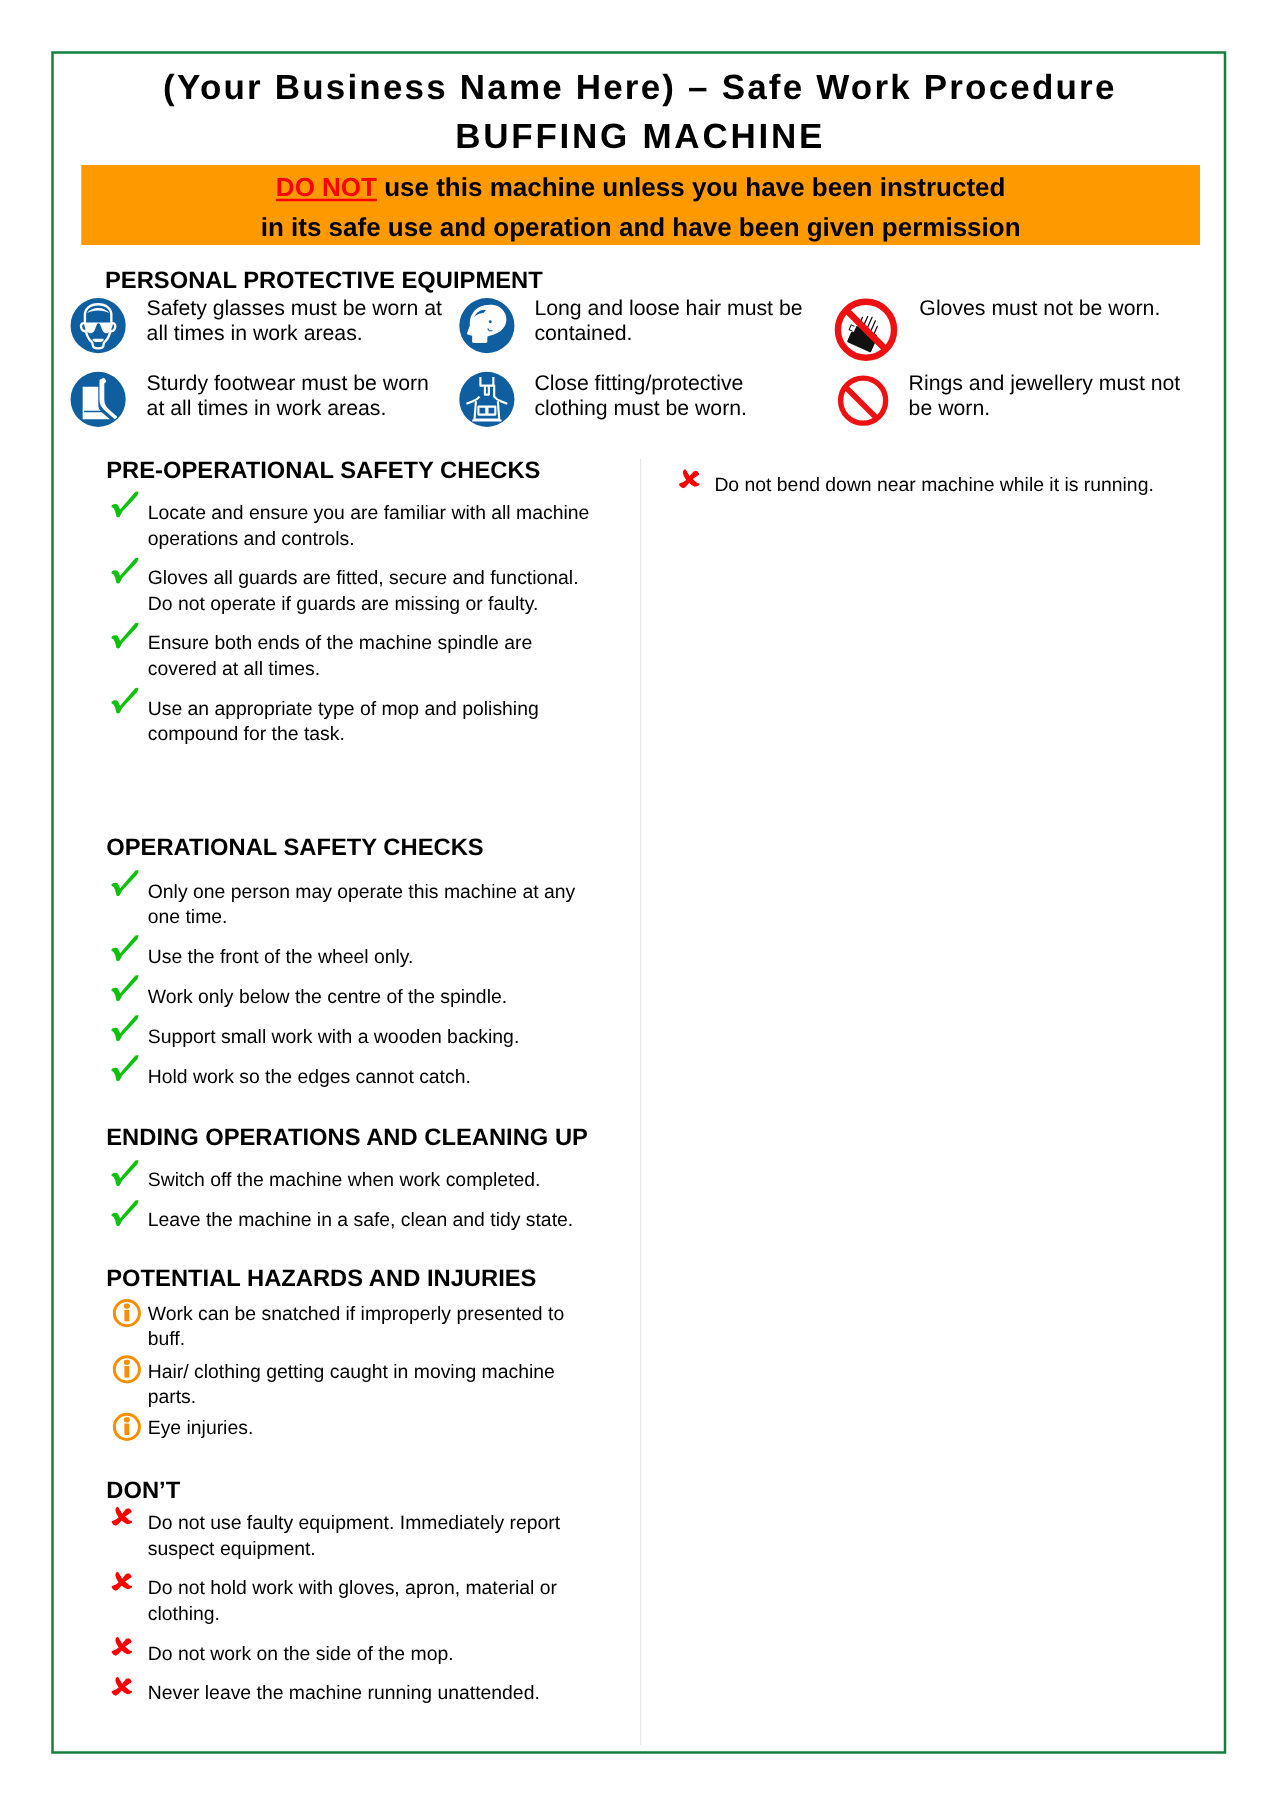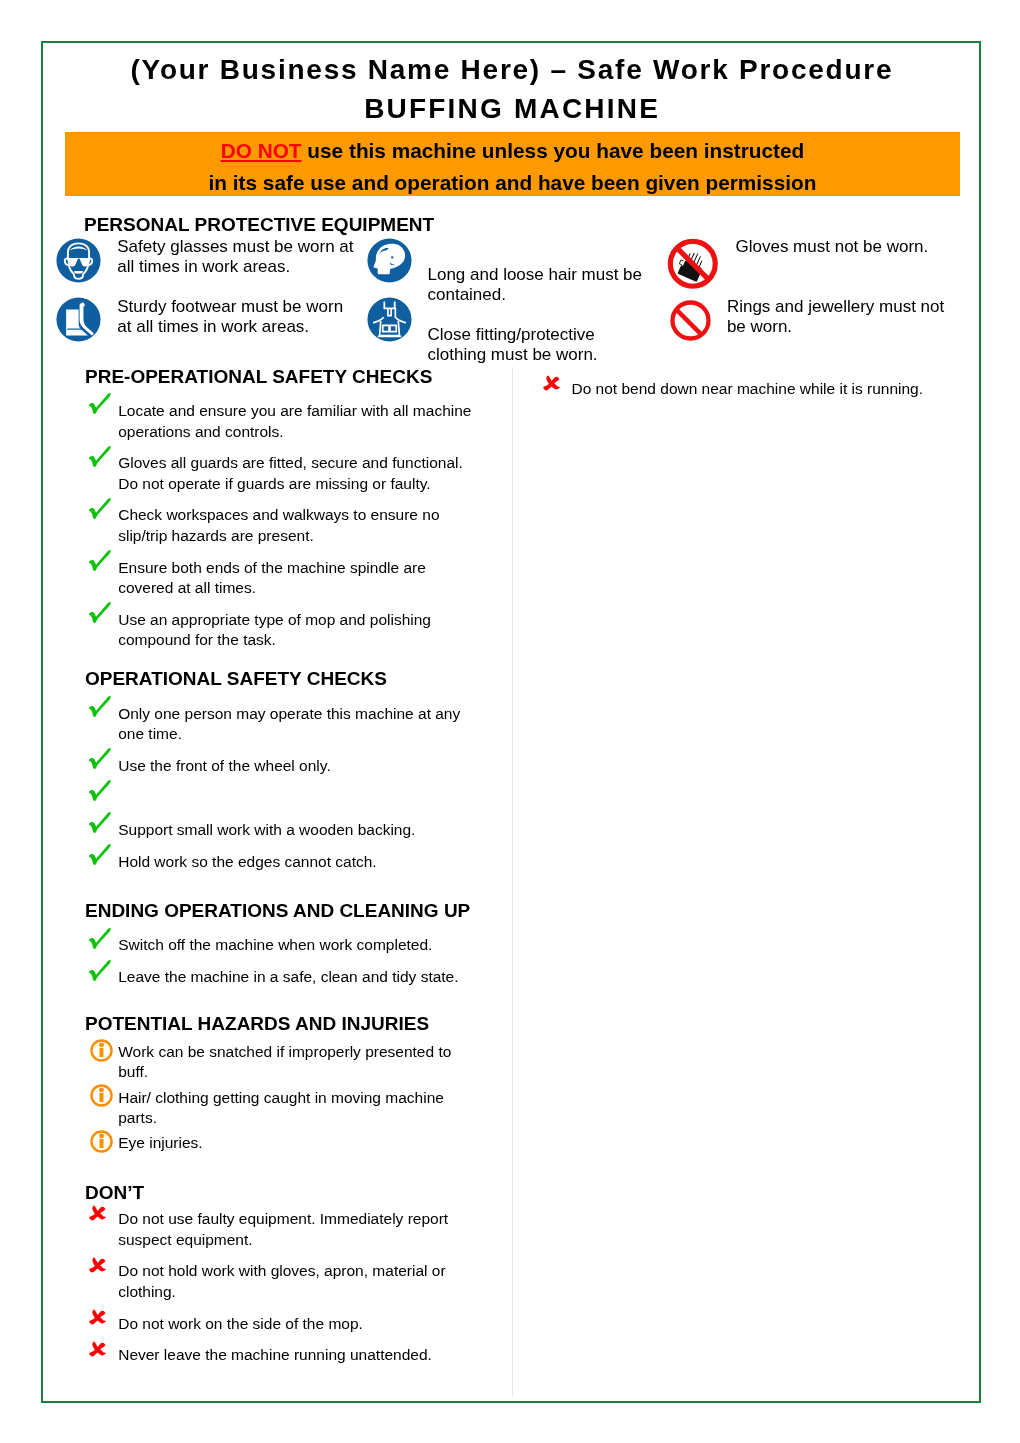--- a/index.html
+++ b/index.html
@@ -42,21 +42,21 @@
   .ppe-cell .tx { position:absolute; font-size:17px; line-height:20px; color:#000; }
   .ppe-cell-0 { left:12.9px; }
   .ppe-cell-1 { left:324px; }
   .ppe-cell-2 { left:624.3px; }
   .ppe-cell-0 .ic { top:0.4px; }
   .ppe-row-1 .ppe-cell-0 .ic { top:-0.1px; left:-0.2px; }
   .ppe-cell-1 .ic { top:0.5px; }
   .ppe-cell-2 .ic { top:0.4px; }
   .ppe-row-1 .ppe-cell-2 .ic { top:1.5px; left:1.2px; }
   .ppe-cell-0 .tx { left:61.4px; width:242px; }
-  .ppe-cell-1 .tx { left:60.5px; width:222px;margin-top:28px; }
+  .ppe-cell-1 .tx { left:60.5px; width:222px; }
   .ppe-cell-2 .tx { left:68.2px; width:238px; }
   .ppe-row-1 .ppe-cell-2 .tx { left:59.6px; }
 
   
   .cols { position:absolute; left:0; top:323.9px; width:100%; height:1030px;
           display:flex; align-items:stretch; }
   .colL, .colR { position:relative; }
   .colL { width:470px; position:relative; }
   .colR { width:470px; position:relative; }
   .col-divider { position:absolute; left:468.9px; top:323.7px; width:1px;
@@ -218,28 +218,20 @@
   </svg>
             </span>
         <span class="tx">Gloves all guards are fitted, secure and functional. Do not operate if guards are missing or faulty.</span>
       </div>
           <div class="item item-check">
         <span class="mk">
               <svg width="22" height="21" viewBox="6.3 4.3 87.4 83.4">
    <path fill="#0CC20C" d="M93.5 4.5 89.5 17.5 40.5 70.5 33.5 84.5 28.5 87.5 23 85 18.5 68 14 58.5 6.8 54.6 6.5 50.2 13 45.5 21.5 44.5 27 47.5 34.5 62.5 83 6.2Z"></path>
   </svg>
             </span>
-        <span class="tx">Check workspaces and walkways to ensure no slip/trip hazards are present.</span>
-      </div>
-          <div class="item item-check">
-        <span class="mk">
-              <svg width="22" height="21" viewBox="6.3 4.3 87.4 83.4">
-   <path fill="#0CC20C" d="M93.5 4.5 89.5 17.5 40.5 70.5 33.5 84.5 28.5 87.5 23 85 18.5 68 14 58.5 6.8 54.6 6.5 50.2 13 45.5 21.5 44.5 27 47.5 34.5 62.5 83 6.2Z"></path>
-  </svg>
-            </span>
         <span class="tx">Ensure both ends of the machine spindle are covered at all times.</span>
       </div>
           <div class="item item-check">
         <span class="mk">
               <svg width="22" height="21" viewBox="6.3 4.3 87.4 83.4">
    <path fill="#0CC20C" d="M93.5 4.5 89.5 17.5 40.5 70.5 33.5 84.5 28.5 87.5 23 85 18.5 68 14 58.5 6.8 54.6 6.5 50.2 13 45.5 21.5 44.5 27 47.5 34.5 62.5 83 6.2Z"></path>
   </svg>
             </span>
         <span class="tx">Use an appropriate type of mop and polishing compound for the task.</span>
       </div>
@@ -261,20 +253,21 @@
   </svg>
             </span>
         <span class="tx">Use the front of the wheel only.</span>
       </div>
           <div class="item item-check">
         <span class="mk">
               <svg width="22" height="21" viewBox="6.3 4.3 87.4 83.4">
    <path fill="#0CC20C" d="M93.5 4.5 89.5 17.5 40.5 70.5 33.5 84.5 28.5 87.5 23 85 18.5 68 14 58.5 6.8 54.6 6.5 50.2 13 45.5 21.5 44.5 27 47.5 34.5 62.5 83 6.2Z"></path>
   </svg>
             </span>
+        <span class="tx">Work only below the centre of the spindle.</span>
       </div>
           <div class="item item-check">
         <span class="mk">
               <svg width="22" height="21" viewBox="6.3 4.3 87.4 83.4">
    <path fill="#0CC20C" d="M93.5 4.5 89.5 17.5 40.5 70.5 33.5 84.5 28.5 87.5 23 85 18.5 68 14 58.5 6.8 54.6 6.5 50.2 13 45.5 21.5 44.5 27 47.5 34.5 62.5 83 6.2Z"></path>
   </svg>
             </span>
         <span class="tx">Support small work with a wooden backing.</span>
       </div>
           <div class="item item-check">

